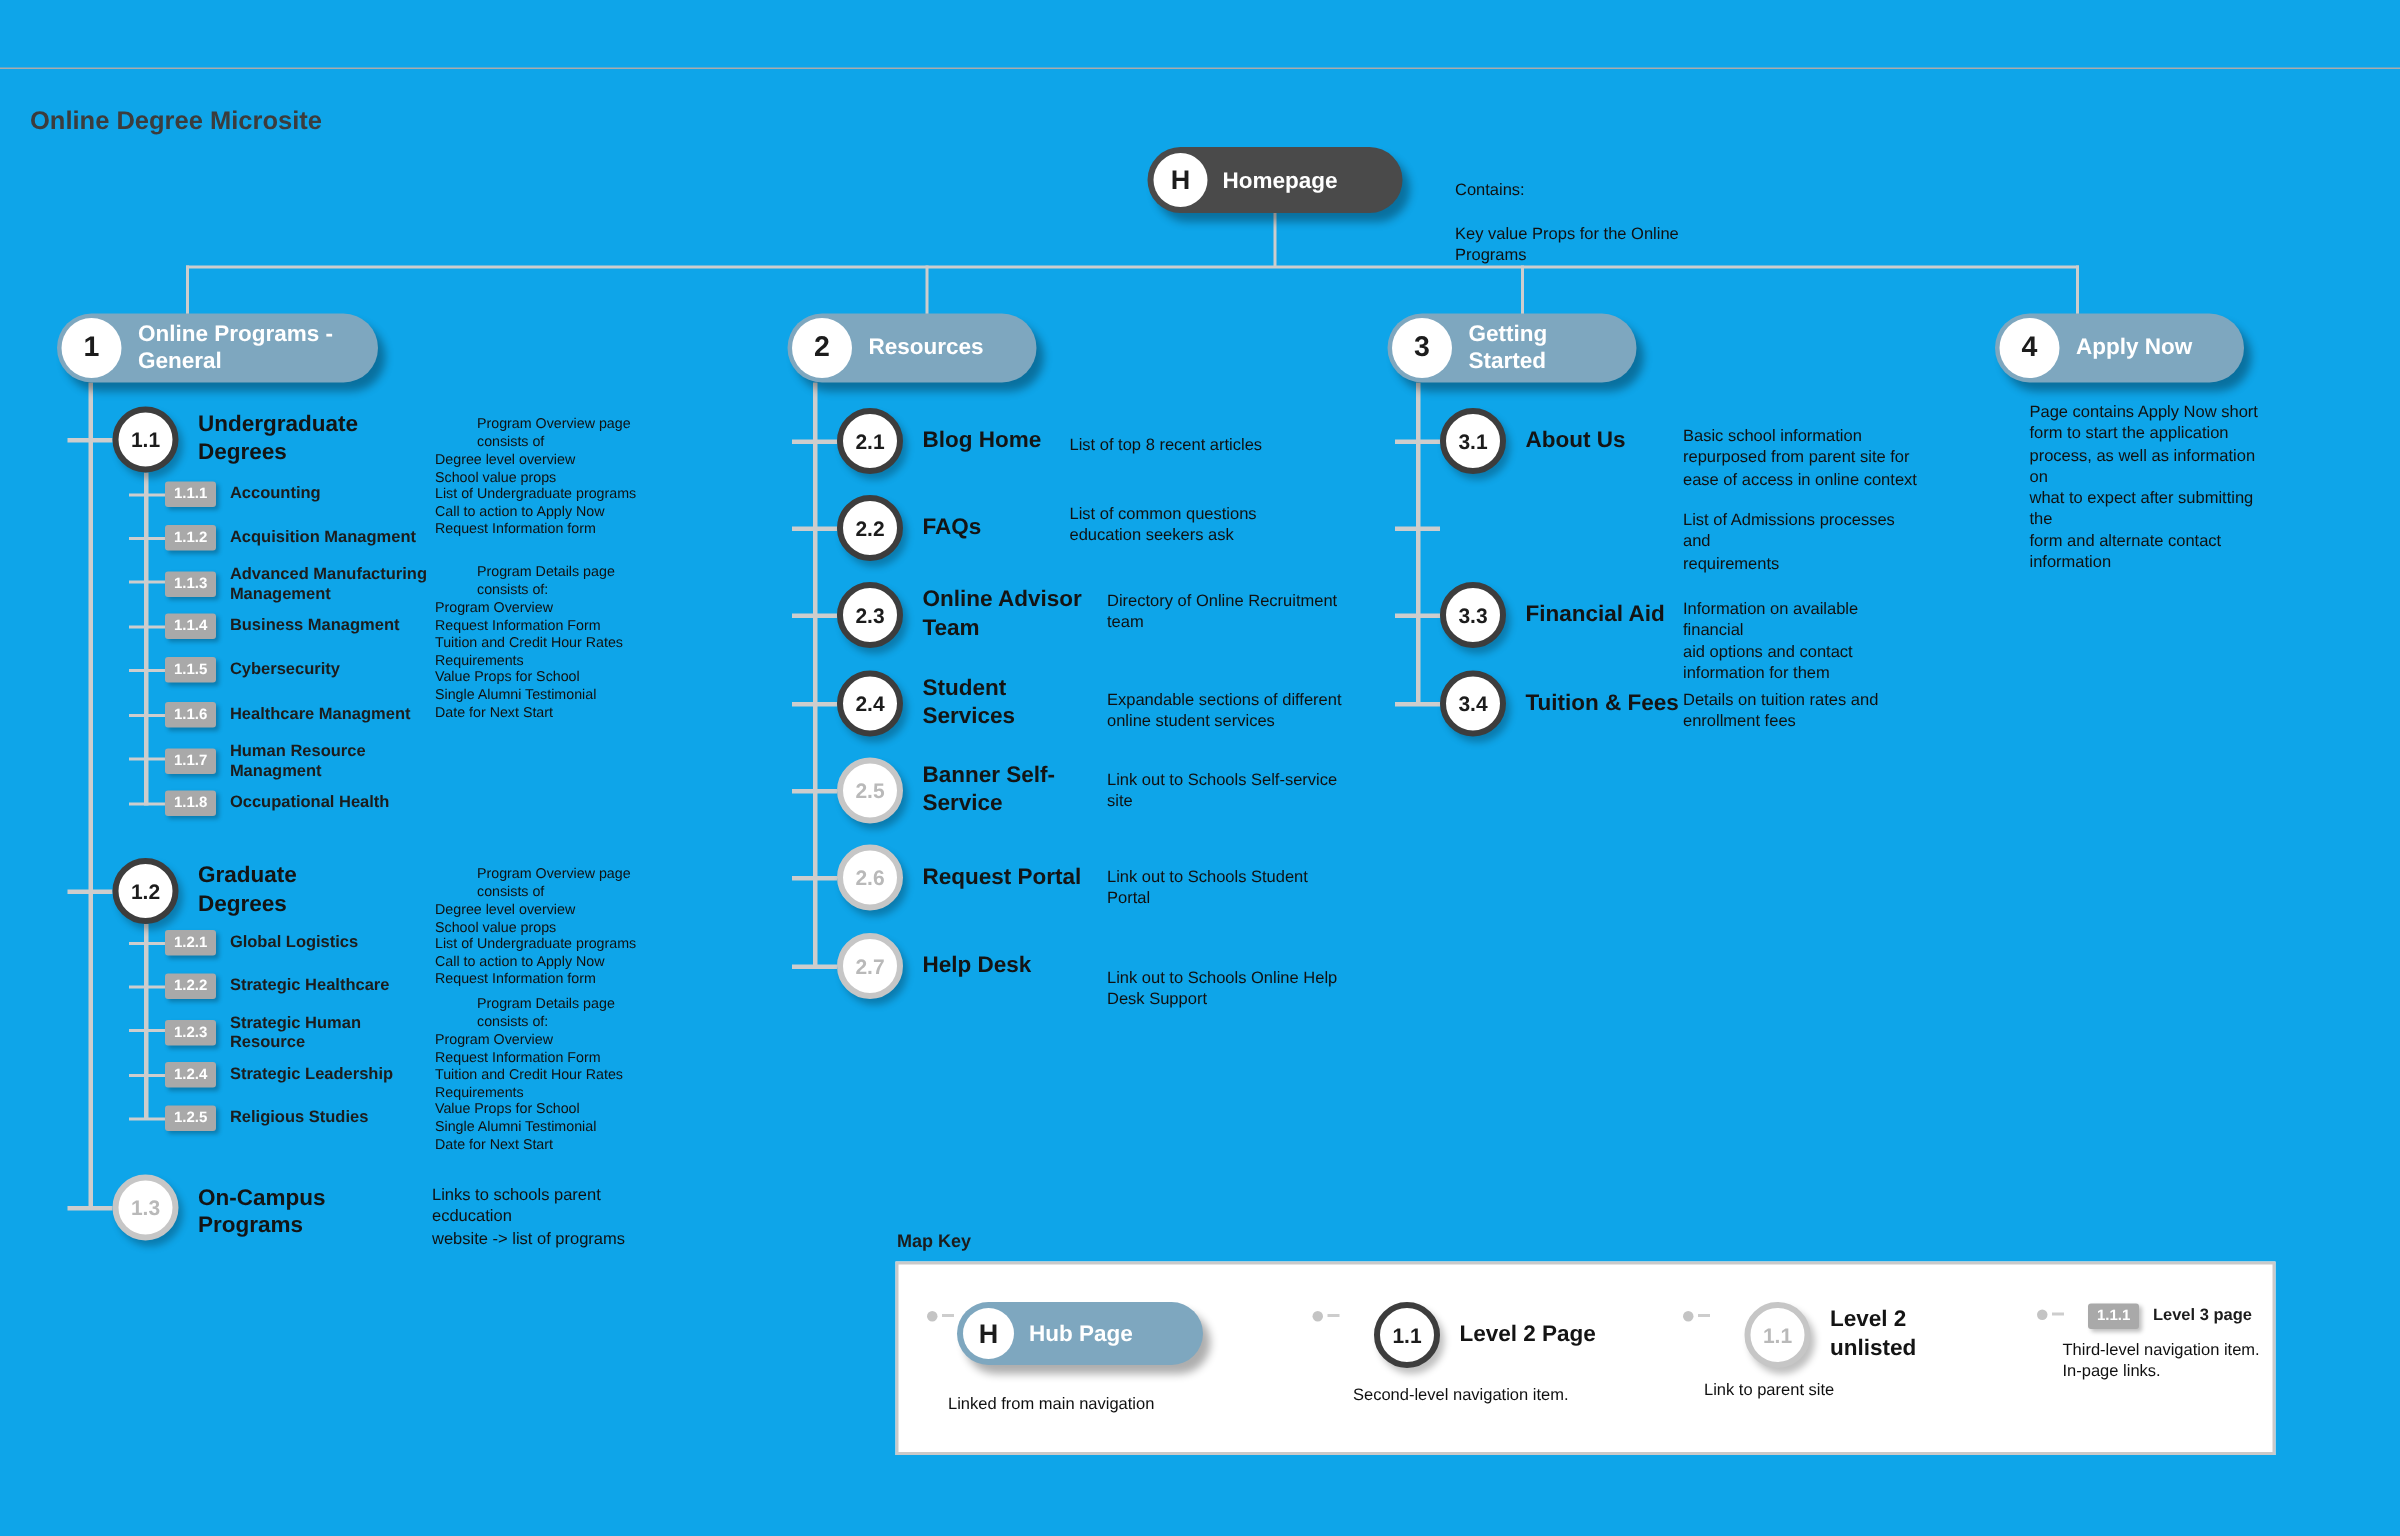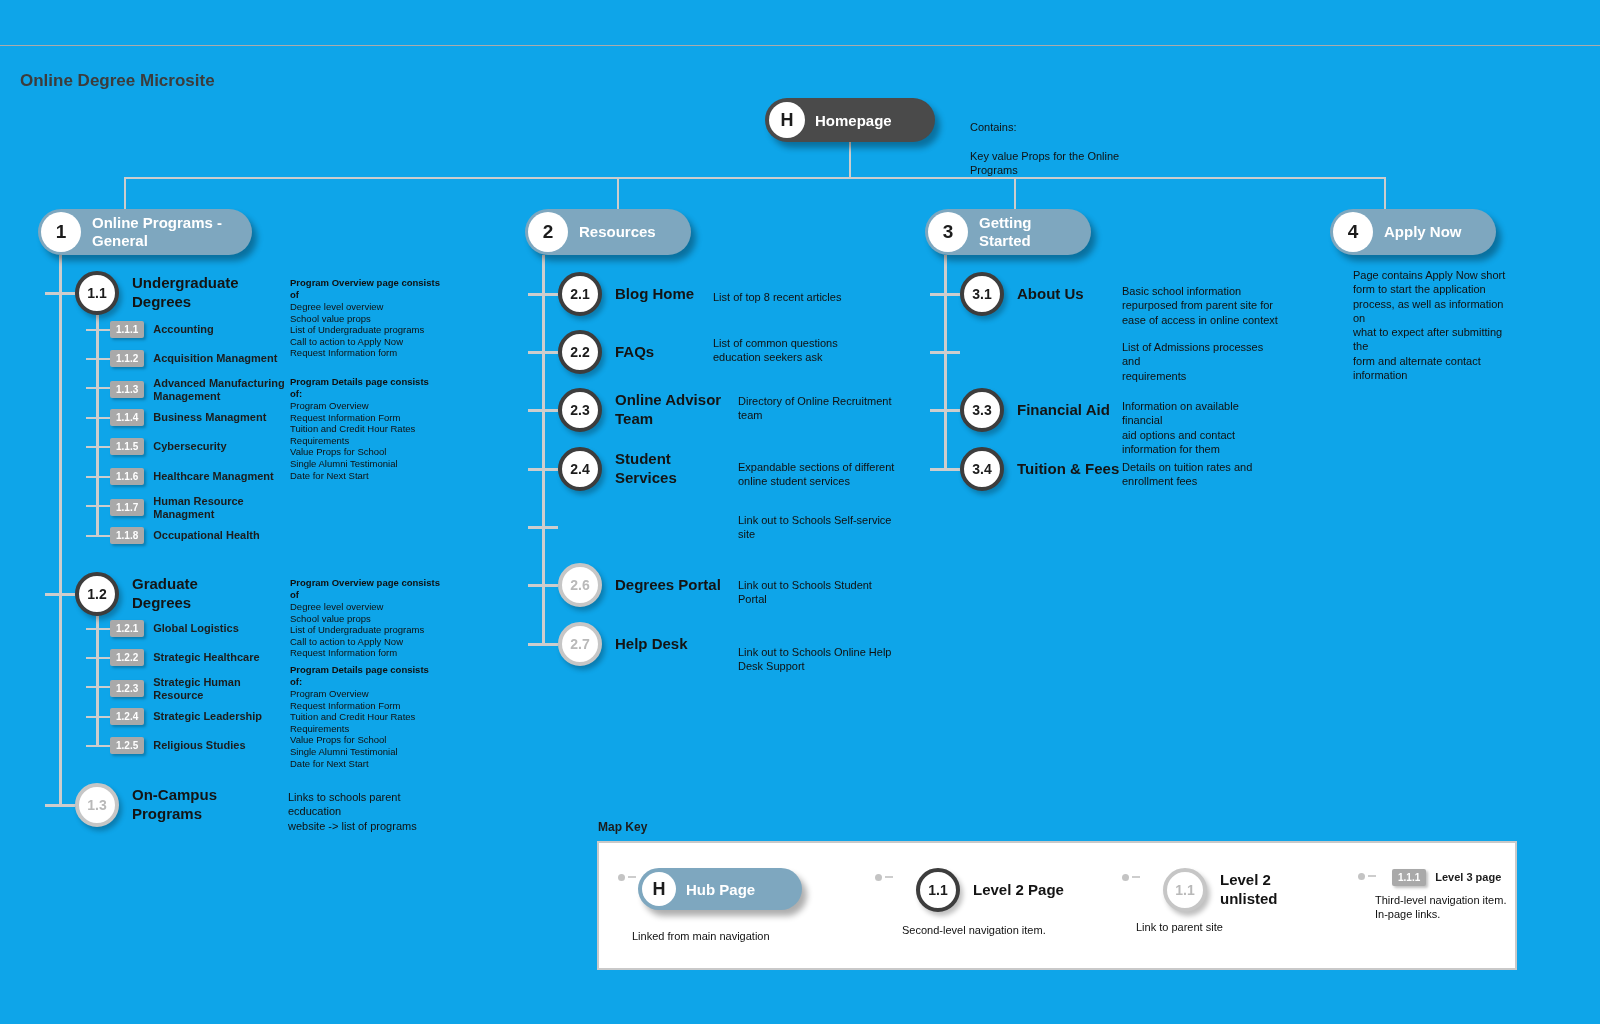--- a/index.html
+++ b/index.html
@@ -17,21 +17,21 @@
   .l2 { position:absolute; display:flex; align-items:center; }
   .l2-circle { width:44px; height:44px; border-radius:50%; background:#fff; border:4px solid #3d3d3d; color:#1c1c1c; font-weight:bold; font-size:14px; display:flex; align-items:center; justify-content:center; box-shadow:3px 4px 5px rgba(0,0,0,0.25); flex:0 0 44px; margin-right:13px; }
   .l2.unlisted .l2-circle { border-color:#c6c6c6; color:#b9b9b9; }
   .l2-label { font-size:15px; font-weight:bold; color:#141414; line-height:1.25; }
   .l2-label.nw { white-space:nowrap; }
   .l3 { position:absolute; display:flex; align-items:center; }
   .l3-box { background:#a9a9a9; color:#fff; font-weight:bold; font-size:10px; padding:3px 6px; border-radius:2px; margin-right:9px; box-shadow:2px 2px 3px rgba(0,0,0,0.25); white-space:nowrap; }
   .l3-label { font-size:11px; font-weight:bold; color:#1c1c1c; line-height:1.15; white-space:nowrap; }
   .l3-label.wrap { white-space:normal; }
   .ann { position:absolute; font-size:9.5px; color:#101010; line-height:1.22; width:150px; }
-  .ann-title { font-weight:bold; margin-bottom:1px; }
+  .ann-title { font-weight:normal; margin-bottom:1px;margin-left:28px; }
   .ann-body { white-space:pre-line; }
   .cnote { position:absolute; font-size:11px; font-weight:normal; color:#101010; line-height:1.3; white-space:pre-line; width:160px; }
   .keybox { position:absolute; border:2px solid #c9c9c9; background:#fff; }
   .keydot { position:absolute; width:7px; height:7px; border-radius:50%; background:#c4c4c4; }
   .key-title { position:absolute; font-size:12px; font-weight:bold; color:#1c1c1c; }
 </style>
 </head>
 <body>
 
 <div class="canvas">
@@ -108,21 +108,21 @@
   </div>
 
   <div class="l2" style="left:75px;top:271px;">
     <span class="l2-circle">1.1</span>
     <span class="l2-label" style="width:145px;">Undergraduate Degrees</span>
   </div>
   <div class="l2" style="left:75px;top:572px;">
     <span class="l2-circle">1.2</span>
     <span class="l2-label" style="width:95px;">Graduate Degrees</span>
   </div>
-  <div class="l2 unlisted" style="left:75px;top:783px;">
+  <div class="l2 unlisted" style="left:75px;top:783px;align-items:flex-end;">
     <span class="l2-circle">1.3</span>
     <span class="l2-label" style="width:115px;">On-Campus Programs</span>
   </div>
 
   <div class="l3" style="left:110px;top:321px;">
     <span class="l3-box">1.1.1</span>
     <span class="l3-label">Accounting</span>
   </div>
   <div class="l3" style="left:110px;top:350px;">
     <span class="l3-box">1.1.2</span>
@@ -222,23 +222,27 @@
     <span class="l2-label nw">FAQs</span>
   </div>
   <div class="l2" style="left:558px;top:388px;">
     <span class="l2-circle">2.3</span>
     <span class="l2-label" style="width:115px;">Online Advisor Team</span>
   </div>
   <div class="l2" style="left:558px;top:447px;">
     <span class="l2-circle">2.4</span>
     <span class="l2-label" style="width:85px;">Student Services</span>
   </div>
+  <div class="l2 unlisted" style="left:558px;top:505px;">
+    <span class="l2-circle">2.5</span>
+    <span class="l2-label" style="width:115px;">Banner Self-Service</span>
+  </div>
   <div class="l2 unlisted" style="left:558px;top:563px;">
     <span class="l2-circle">2.6</span>
-    <span class="l2-label nw">Degrees Portal</span>
+    <span class="l2-label nw">Request Portal</span>
   </div>
   <div class="l2 unlisted" style="left:558px;top:622px;">
     <span class="l2-circle">2.7</span>
     <span class="l2-label nw">Help Desk</span>
   </div>
 
   <div class="cnote" style="left:713px;top:290px;">List of top 8 recent articles</div>
   <div class="cnote" style="left:713px;top:336px;">List of common questions
 education seekers ask</div>
   <div class="cnote" style="left:738px;top:394px;">Directory of Online Recruitment

